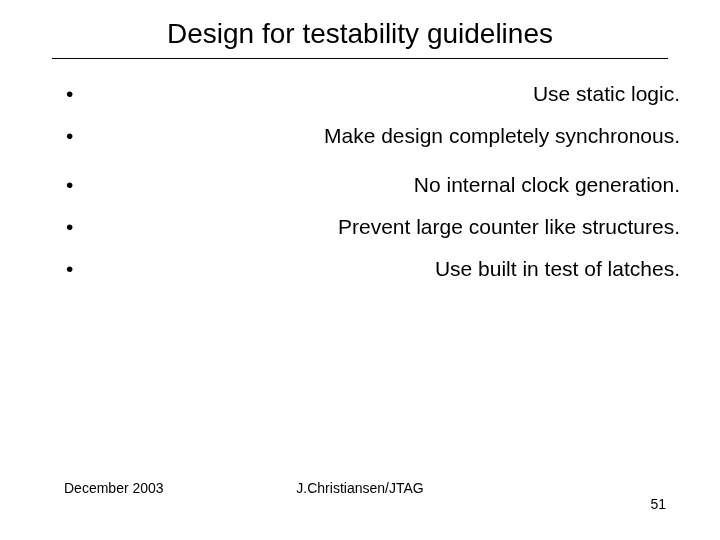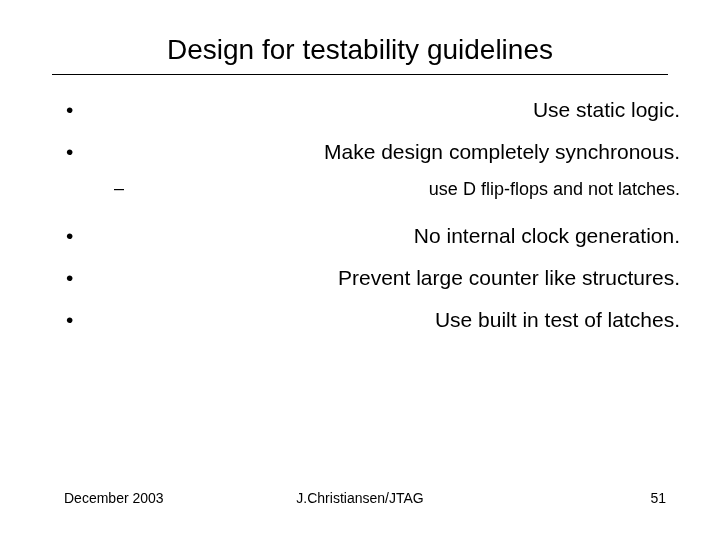--- a/index.html
+++ b/index.html
@@ -13,21 +13,21 @@
   }
   .slide {
     position: relative;
     width: 720px;
     height: 540px;
     box-sizing: border-box;
   }
   .title {
     font-size: 28px;
     text-align: center;
-    padding-top: 34px;
+    padding-top: 18px;
     padding-bottom: 8px;
   }
   .rule {
     border: none;
     border-top: 1.5px solid #000;
     margin: 0 52px 0 52px;
   }
   .content {
     padding: 14px 40px 0 40px;
   }
@@ -63,29 +63,30 @@
   }
   ul.level2 > li::before {
     content: "–";
     position: absolute;
     left: 24px;
     top: 5px;
     font-size: 18px;
   }
   .footer {
     position: absolute;
-    bottom: 34px;
+    bottom: 28px;
     left: 0;
     width: 720px;
     box-sizing: border-box;
     padding: 0 54px 0 64px;
     font-size: 14px;
     display: flex;
     justify-content: space-between;
     align-items: baseline;
+    flex-direction: column;
   }
   .footer .center {
     position: absolute;
     left: 0;
     width: 720px;
     text-align: center;
   }
   .footer .right {
     margin-left: auto;
   }
@@ -99,23 +100,20 @@
   <hr class="rule">
 
   <div class="content">
     <ul class="level1">
       <li>
         <span>Use static logic.</span>
       </li>
       <li>
         <span>Make design completely synchronous.</span>
         <ul class="level2">
-          <li>
-            <span>use D flip-flops and not latches.</span>
-          </li>
         </ul>
       </li>
       <li>
         <span>No internal clock generation.</span>
       </li>
       <li>
         <span>Prevent large counter like structures.</span>
       </li>
       <li>
         <span>Use built in test of latches.</span>

